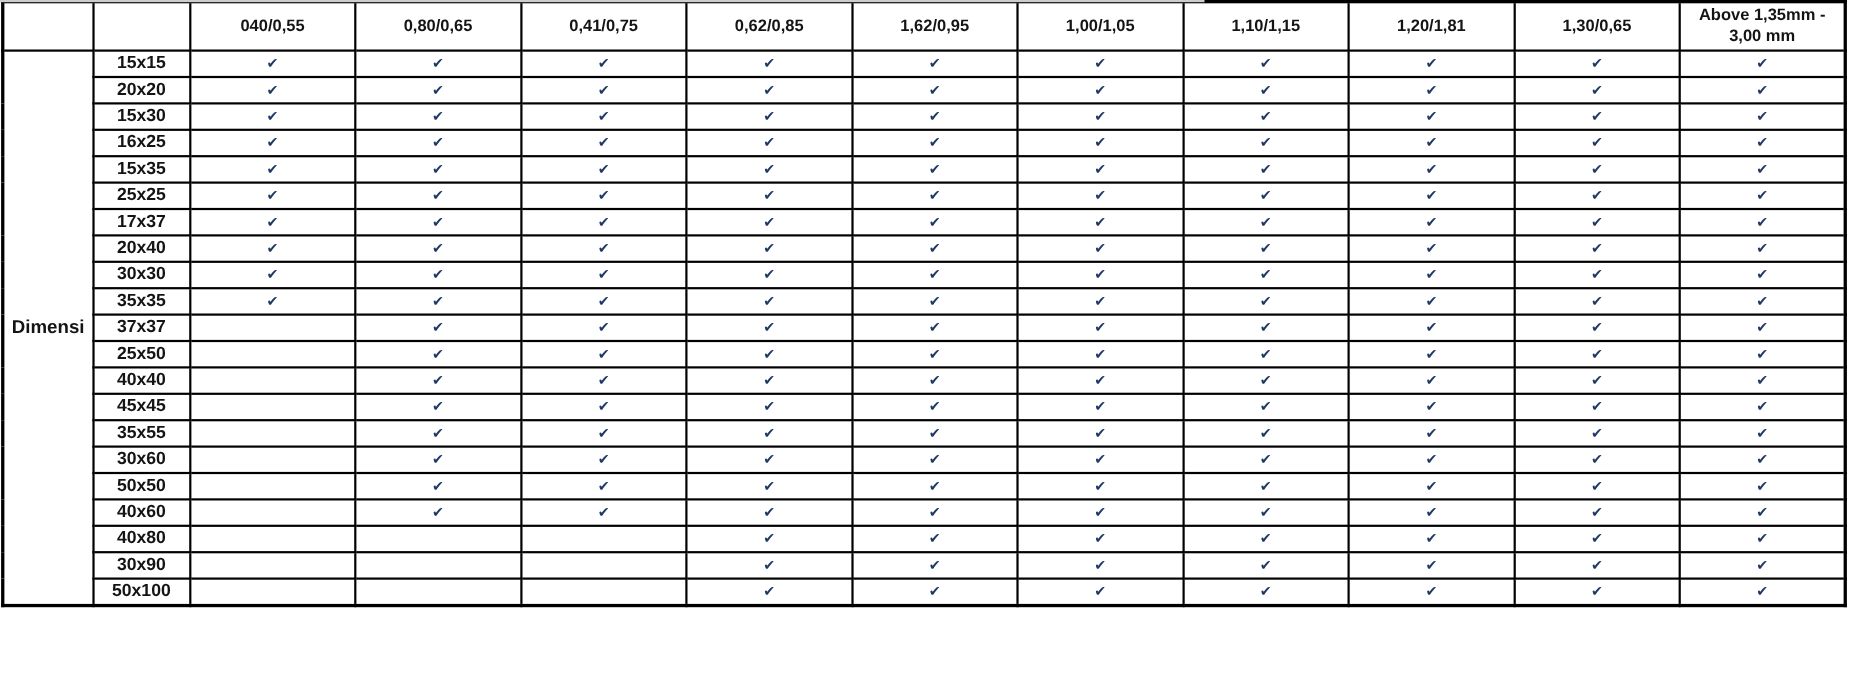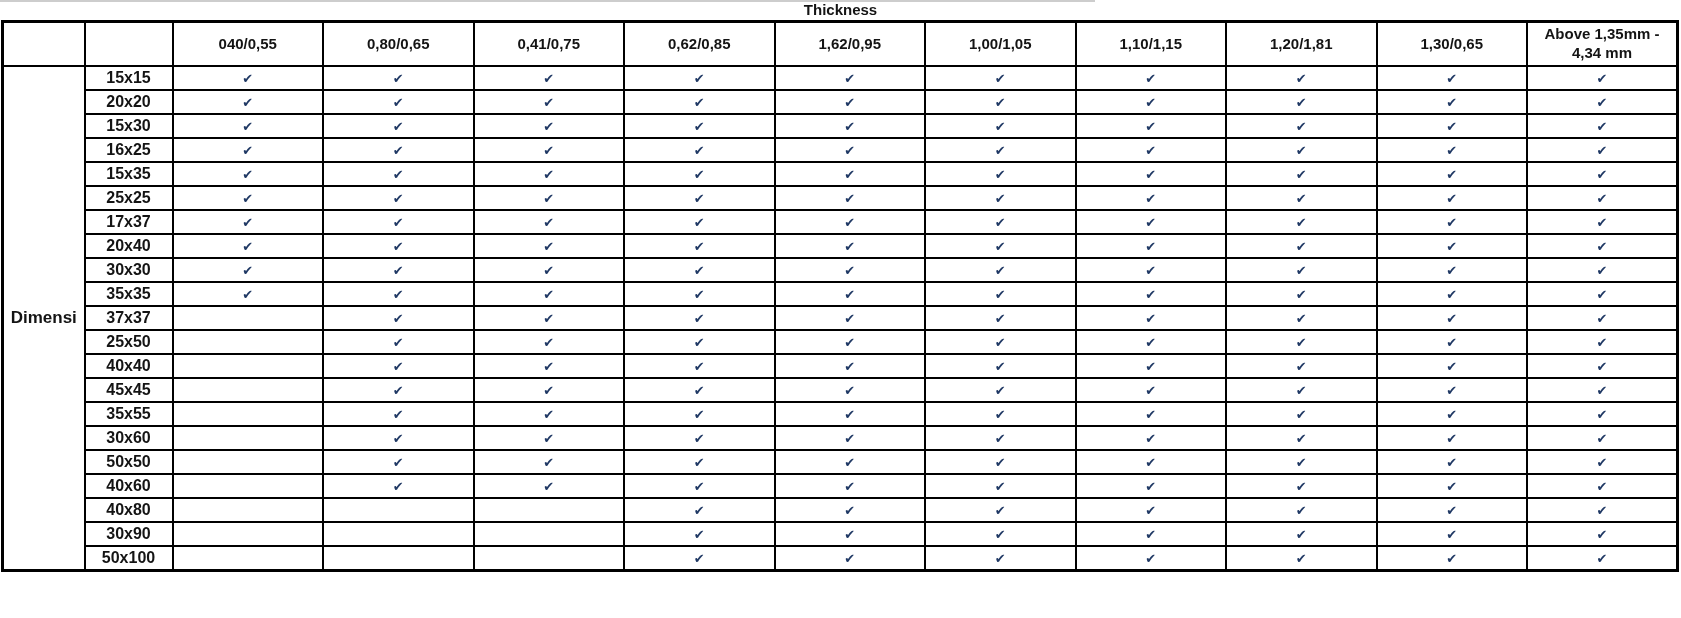--- a/index.html
+++ b/index.html
@@ -68,21 +68,20 @@
     line-height: 1;
   }
   col.c-group { width: 82px; }
   col.c-dim   { width: 88px; }
 </style>
 </head>
 <body>
 
 <div class="page">
   <div class="scan-artifact"></div>
-  <div class="title">Thickness</div>
 
   <table class="spec">
     <colgroup id="colgroup">
       <col class="c-group">
       <col class="c-dim">
     <col>
         <col>
         <col>
         <col>
         <col>
@@ -99,21 +98,21 @@
       <th>040/0,55</th>
           <th>0,80/0,65</th>
           <th>0,41/0,75</th>
           <th>0,62/0,85</th>
           <th>1,62/0,95</th>
           <th>1,00/1,05</th>
           <th>1,10/1,15</th>
           <th>1,20/1,81</th>
           <th>1,30/0,65</th>
           <th>Above 1,35mm -
-4,34 mm</th>
+3,00 mm</th>
         </tr>
     </thead>
     <tbody id="rows">
         <tr>
           <td rowspan="21" class="dim-group">Dimensi</td>
           <td class="dim">15x15</td>
           <td class="cell"><span class="check" style="color: rgb(31, 56, 100);">✔</span></td>
           <td class="cell"><span class="check" style="color: rgb(31, 56, 100);">✔</span></td>
           <td class="cell"><span class="check" style="color: rgb(31, 56, 100);">✔</span></td>
           <td class="cell"><span class="check" style="color: rgb(31, 56, 100);">✔</span></td>

